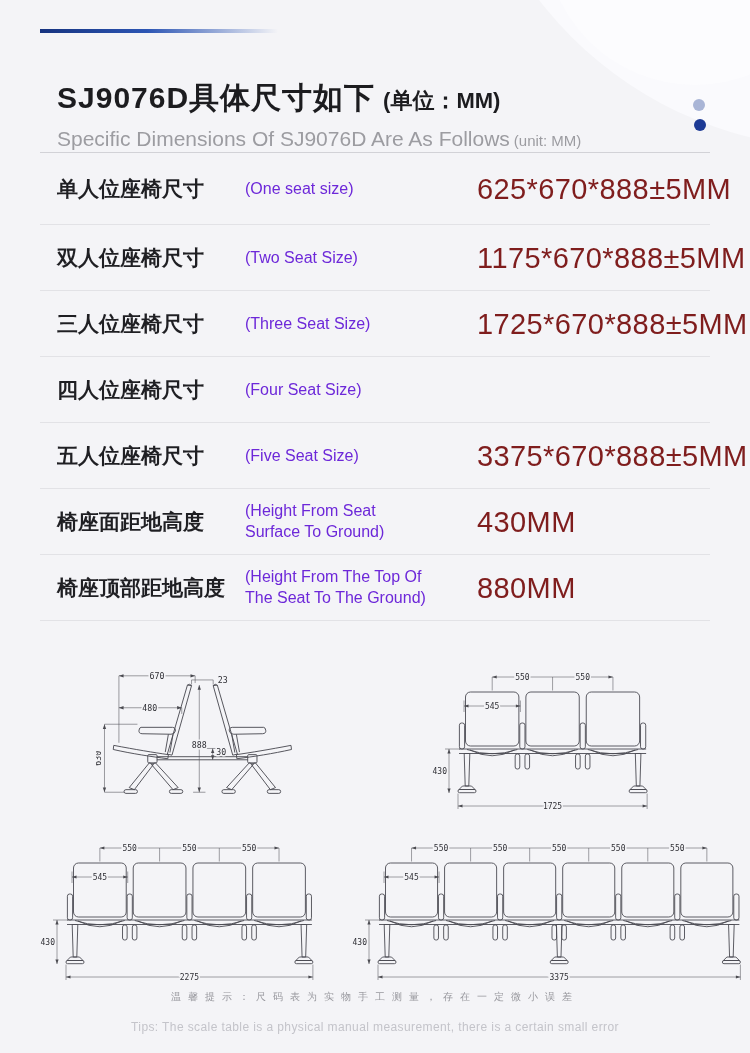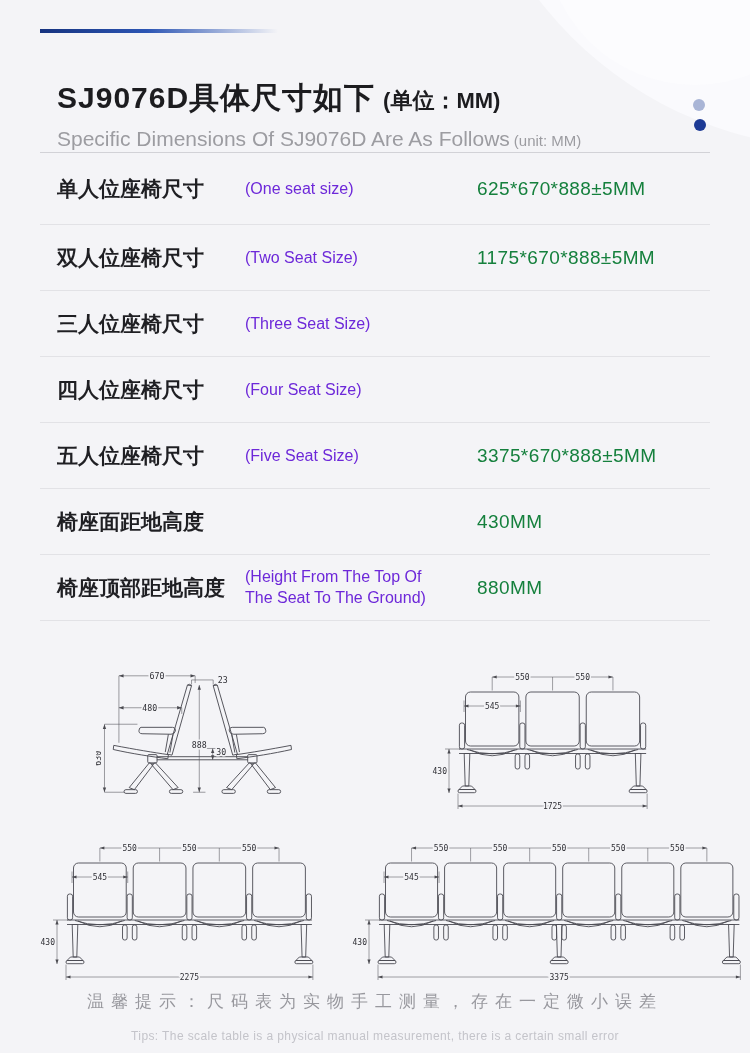--- a/index.html
+++ b/index.html
@@ -26,31 +26,31 @@
 
   .dot { position:absolute; width:12px; height:12px; border-radius:50%; }
   .dot-light { left:693px; top:99px; background:#a9b5d6; }
   .dot-dark  { left:694px; top:119px; background:#1d3a95; }
 
   .spec-table { position:absolute; left:40px; top:152px; width:670px; border-top:1px solid #d2d2d7; }
   .row { position:relative; height:66px; border-bottom:1px solid #e2e2e6; }
   .row:first-child { height:72px; }
   .row .cn  { position:absolute; left:17px;  top:50%; transform:translateY(-50%); font-size:21px; font-weight:700; color:#1f1f23; white-space:nowrap; }
   .row .en  { position:absolute; left:205px; top:50%; transform:translateY(-50%); font-size:16px; color:#6d28d9; white-space:pre-line; line-height:1.35; }
-  .row .val { position:absolute; left:437px; top:50%; transform:translateY(-50%); font-size:19px; color:#15803d; letter-spacing:.4px; white-space:nowrap; }
+  .row .val { position:absolute; left:437px; top:50%; transform:translateY(-50%); font-size:29px; color:#7f1d1d; letter-spacing:.4px; white-space:nowrap; }
 
   .diagram { position:absolute; }
   #diagram-side  { left:96px;  top:648px; }
   #diagram-three { left:432px; top:662px; }
   #diagram-four  { left:40px;  top:833px; }
   #diagram-five  { left:352px; top:833px; }
   .diagram svg { display:block; }
 
   .tips { position:absolute; left:0; top:990px; width:100%; text-align:center; }
-  .tips-cn { font-size:17px; color:#98989e; letter-spacing:7px; }
+  .tips-cn { font-size:10px; color:#98989e; letter-spacing:7px; }
   .tips-en { margin-top:16px; font-size:12px; color:#c4c4ca; letter-spacing:.4px; }
 </style>
 </head>
 <body>
 
 <div class="page">
   <div class="bg-circle c1"></div>
   <div class="bg-circle c2"></div>
   <div class="accent-line"></div>
 
@@ -69,35 +69,38 @@
 
     <div class="row">
       <div class="cn">双人位座椅尺寸</div>
       <div class="en">(Two Seat Size)</div>
       <div class="val">1175*670*888±5MM</div>
     </div>
 
     <div class="row">
       <div class="cn">三人位座椅尺寸</div>
       <div class="en">(Three Seat Size)</div>
+      <div class="val">1725*670*888±5MM</div>
     </div>
 
     <div class="row">
       <div class="cn">四人位座椅尺寸</div>
       <div class="en">(Four Seat Size)</div>
     </div>
 
     <div class="row">
       <div class="cn">五人位座椅尺寸</div>
       <div class="en">(Five Seat Size)</div>
       <div class="val">3375*670*888±5MM</div>
     </div>
 
     <div class="row">
       <div class="cn">椅座面距地高度</div>
+      <div class="en">(Height From Seat
+Surface To Ground)</div>
       <div class="val">430MM</div>
     </div>
 
     <div class="row">
       <div class="cn">椅座顶部距地高度</div>
       <div class="en">(Height From The Top Of
  The Seat To The Ground)</div>
       <div class="val">880MM</div>
     </div>
   </div>

